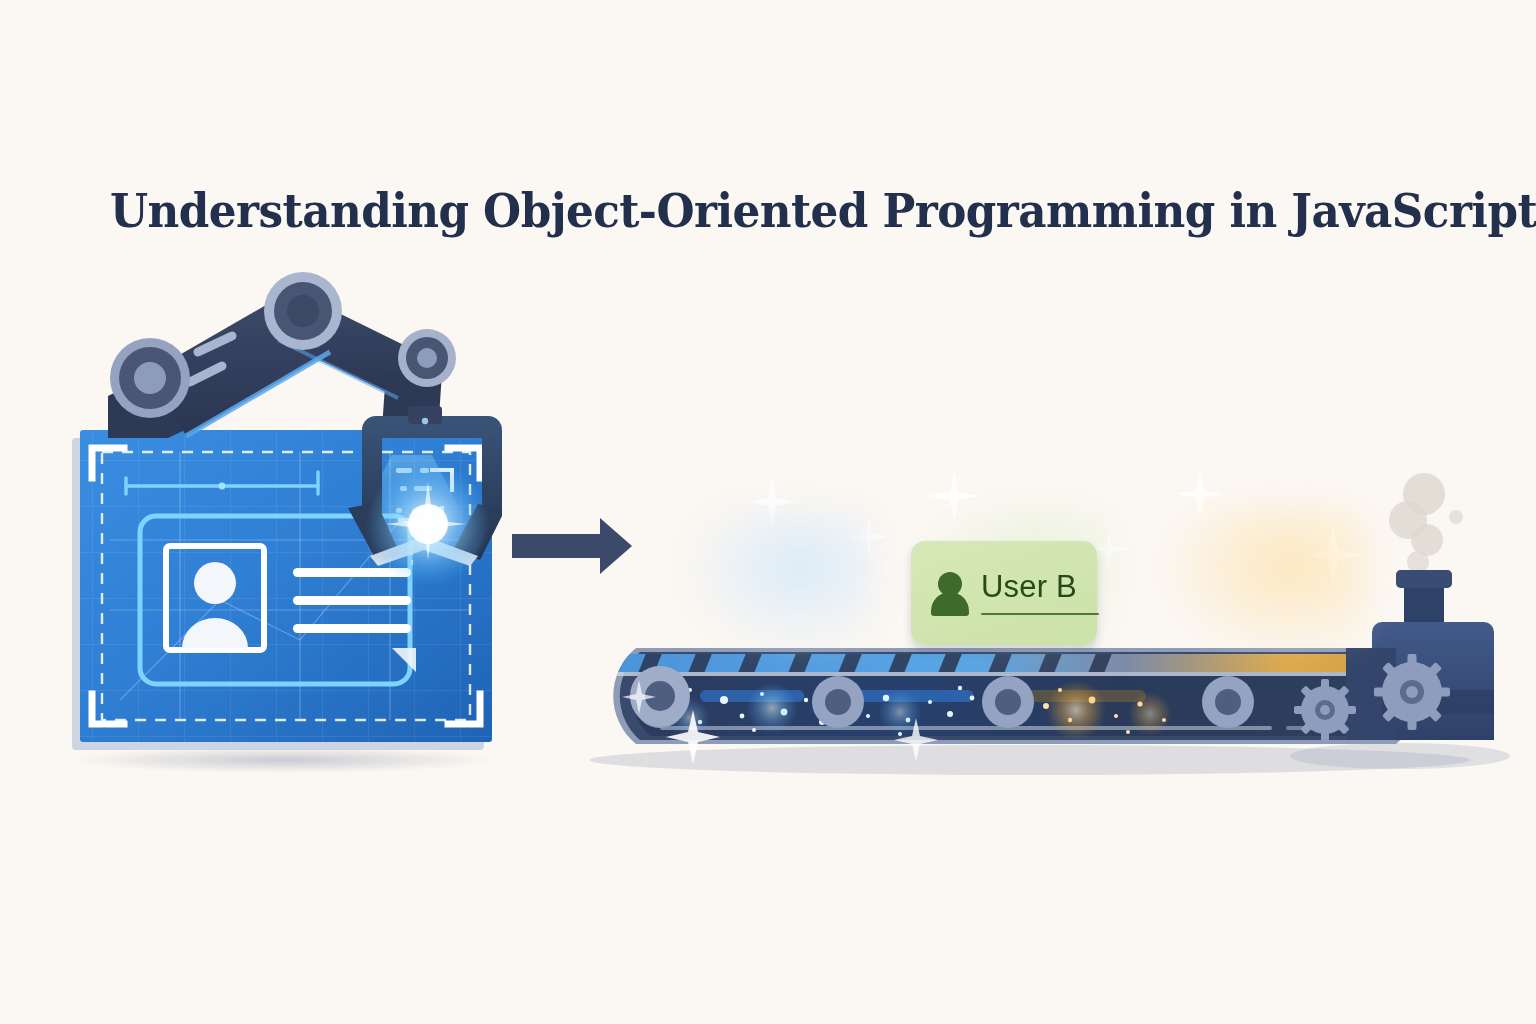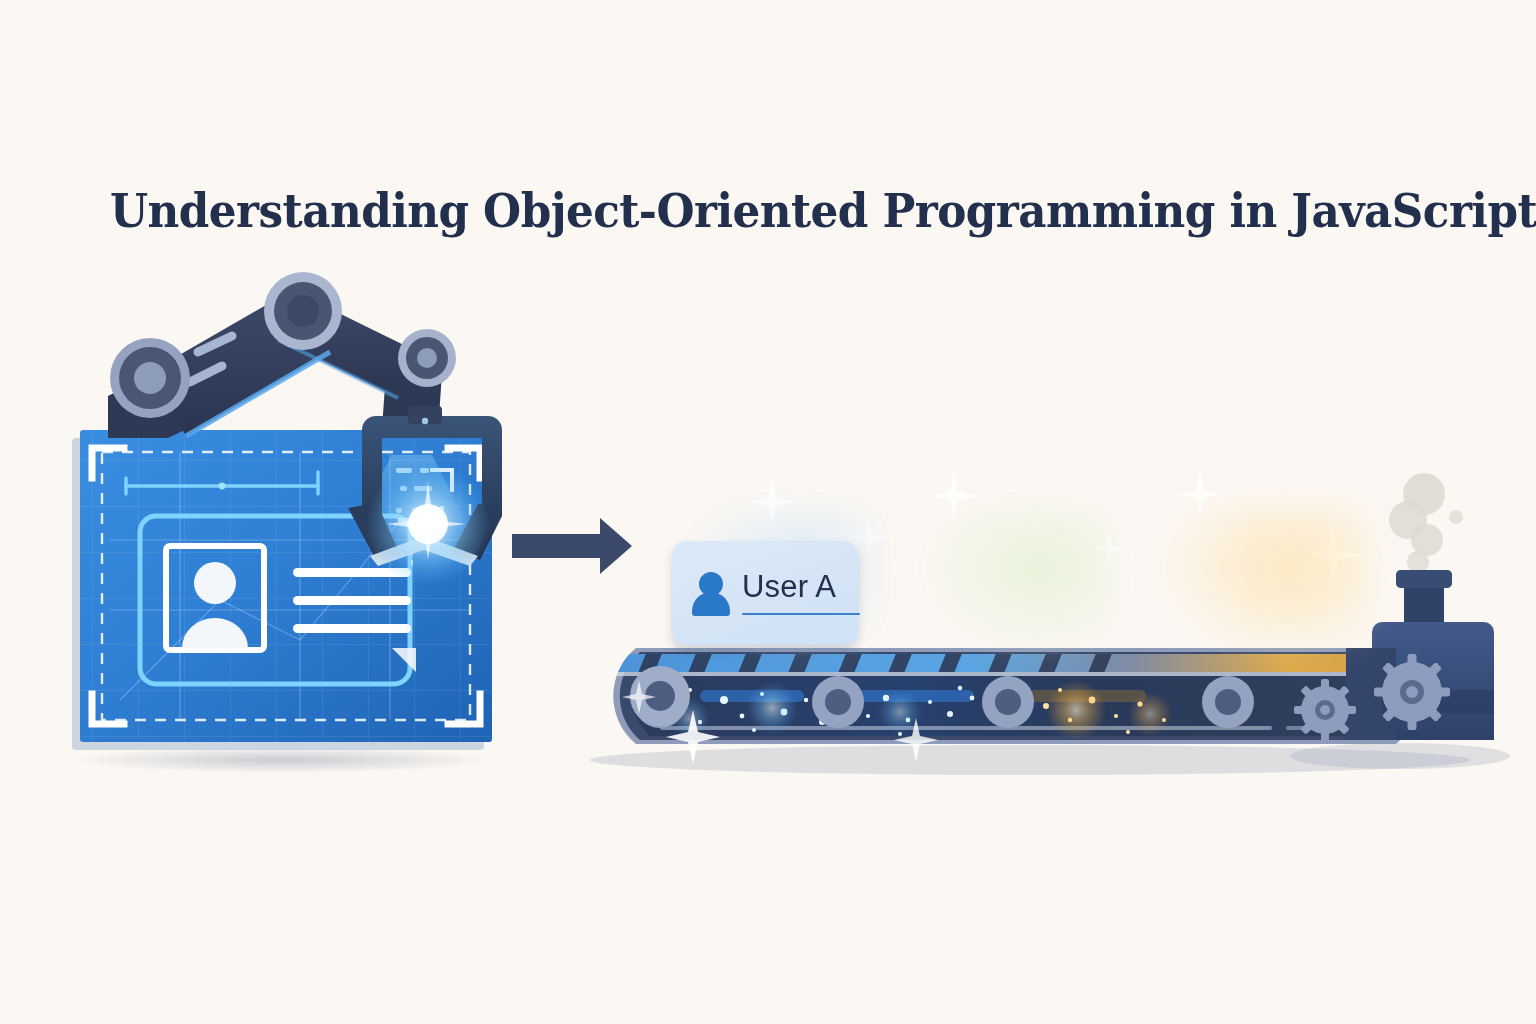--- a/index.html
+++ b/index.html
@@ -409,26 +409,26 @@
       <path d="M1328 560 l5 24 5 -24 24 -5 -24 -5 -5 -24 -5 24 -24 5 z" opacity=".9"></path>
       <path d="M866 540 l3 16 3 -16 16 -3 -16 -3 -3 -16 -3 16 -16 3 z" opacity=".7"></path>
       <path d="M1106 552 l3 16 3 -16 16 -3 -16 -3 -3 -16 -3 16 -16 3 z" opacity=".7"></path>
     </g>
   </svg>
 
   <div class="halo" id="haloA"></div>
   <div class="halo" id="haloB"></div>
   <div class="halo" id="haloC"></div>
 
-  <div class="card" id="cardA">
+
+  <div class="card" id="cardB">
     <div class="pict">
       <div class="head"></div>
         <div class="body"></div>
     </div>
     <div class="nmwrap">
-      <div class="nm">User A</div>
+      <div class="nm">User B</div>
       <div class="rule"></div>
     </div>
   </div>
 
 
-
 </div>
 
 </body></html>

